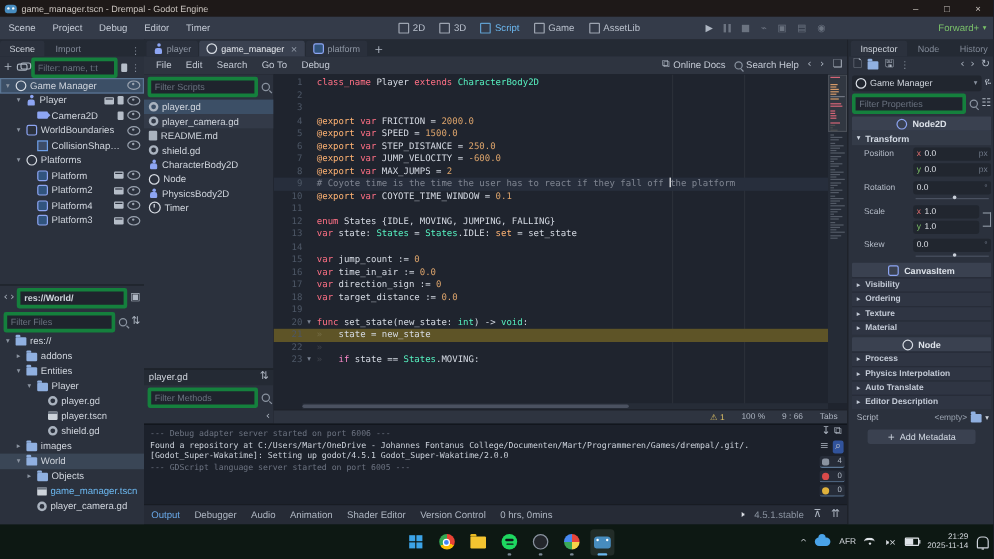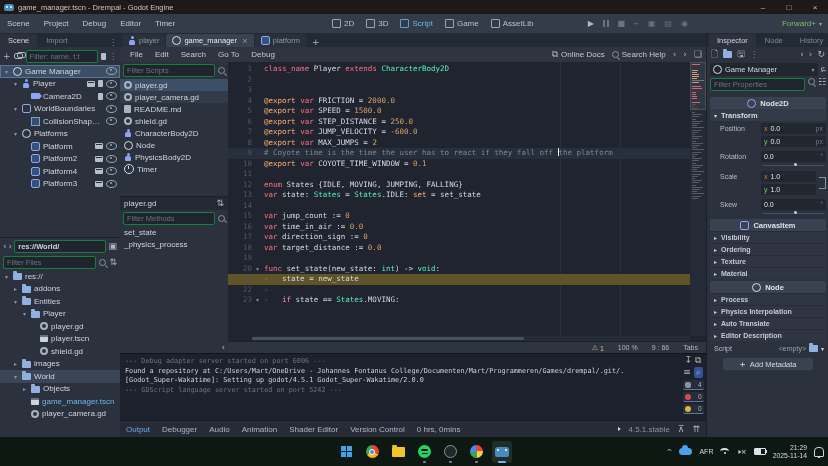--- a/index.html
+++ b/index.html
@@ -2,21 +2,21 @@
 <html><head>
 <meta charset="utf-8">
 <style>
   html,body{margin:0;padding:0;background:#11151b;}
   #app{position:relative;width:828px;height:466px;overflow:hidden;background:#2b313d;
        font-family:"Liberation Sans",sans-serif;color:#cfd4dc;font-size:8px;
        -webkit-font-smoothing:antialiased;}
   .abs{position:absolute;}
   .flex{display:flex;align-items:center;}
   .uic{font-family:"DejaVu Sans",sans-serif;}
-  input{background:#1f242d;border:1px solid #15803d;border-radius:2px;color:#cfd4dc;
+  input{background:#1f242d;border:3px solid #15803d;border-radius:2px;color:#cfd4dc;
         font-family:"Liberation Sans",sans-serif;font-size:7.5px;height:11px;padding:0 3px;outline:none;}
   input::placeholder{color:#6b7380;}
   
   #titlebar{left:0;top:0;width:828px;height:14px;background:#1e1918;display:flex;align-items:center;}
   #titlebar .t{font-size:7.5px;color:#cac4bf;margin-left:4px;}
   .godot-logo{width:10px;height:7px;background:#478cbf;border-radius:3px 3px 2px 2px;position:relative;flex:none;}
   .godot-logo::before,.godot-logo::after{content:"";position:absolute;top:2px;width:2px;height:2px;border-radius:50%;background:#fff;}
   .godot-logo::before{left:2px}.godot-logo::after{right:2px}
   .winbtn{width:26px;height:14px;display:flex;align-items:center;justify-content:center;color:#c8c2bd;font-size:8px;}
   
@@ -135,21 +135,21 @@
   #bottom-bar{position:absolute;left:0;top:387px;width:586px;height:17px;background:#262b36;border-top:1px solid #181c23;display:flex;align-items:center;padding:0 6px;box-sizing:border-box;gap:12px;}
   .bb-tab{color:#aeb6c2;} .bb-tab.active{color:#6aa9e8;}
   #bottom-bar .right{margin-left:auto;display:flex;align-items:center;gap:8px;color:#8a93a0;}
   
   #inspector{left:706px;top:33px;width:122px;height:404px;background:#2b313d;border-left:1px solid #1c2027;}
   #insp-tabs{height:14px;background:#242a34;display:flex;align-items:flex-end;padding-left:2px;}
   #insp-toolbar{height:14px;display:flex;align-items:center;gap:5px;padding:0 4px;}
   #insp-toolbar .right{margin-left:auto;display:flex;gap:5px;align-items:center;}
   #node-row{display:flex;align-items:center;gap:3px;margin:2px 3px;}
   #node-box{flex:1;display:flex;align-items:center;gap:3px;background:#21262f;border-radius:2px;height:13px;padding:0 3px;}
-  #prop-filter{display:flex;gap:3px;margin:1px 3px;}
+  #prop-filter{display:flex;align-items:center;gap:3px;margin:1px 3px;}
   #prop-filter input{flex:1;min-width:10px;width:40px;}
   #insp-content{position:absolute;left:3px;right:3px;top:62px;bottom:2px;overflow:hidden;}
   .icat{height:12px;background:#3a4150;display:flex;align-items:center;justify-content:center;gap:4px;font-weight:bold;font-size:7.5px;color:#dde2e9;margin-top:2px;border-radius:1px;}
   .isec{height:12px;background:#343b48;display:flex;align-items:center;gap:4px;font-weight:bold;font-size:7.5px;color:#d3dae4;padding-left:4px;}
   .ifold{height:11px;background:#2f3543;display:flex;align-items:center;gap:4px;font-size:7px;font-weight:bold;color:#c3cad6;padding-left:4px;border-top:1px solid #272c38;}
   .iprop{display:flex;padding:2px 0 2px 10px;gap:3px;}
   .iprop .plabel{width:38px;flex:none;color:#b6bdc9;font-size:7px;padding-top:2px;}
   .vcol{flex:1;display:flex;flex-direction:column;gap:2px;}
   .vbox{background:#21262f;border-radius:2px;height:11px;display:flex;align-items:center;padding:0 3px;font-size:7px;gap:3px;}
   .vx{color:#e06d6d;} .vy{color:#7fc768;} .vn{color:#e2e6ec;} .vsuf{color:#6e7787;margin-left:auto;}
@@ -530,28 +530,20 @@
           </div>
         </div>
       <div id="current-script">
         <span>player.gd</span>
         <span class="spacer"></span>
           <span class="tb-ic uic">⇅</span>
       </div>
       <div class="pad">
           <input placeholder="Filter Methods" style="">
           <span class="ic-search"></span>
-        </div>
-      <div id="method-list" style="flex:1">
-          <div class="slist-row">
-            <span class="lbl">set_state</span>
-          </div>
-          <div class="slist-row">
-            <span class="lbl">_physics_process</span>
-          </div>
         </div>
       <div style="text-align:right;padding:0 3px 1px 0"><span class="tb-ic uic">‹</span></div>
     </div>
 
     <div id="code">
       <div class="guide" style="left:332px"></div>
       <div class="guide" style="left:392px"></div>
       <div id="code-lines"><div class="cline"><span class="gut">1</span><span class="fold uic"></span><span><span class="ct-kw">class_name</span><span class="ct-txt"> Player </span><span class="ct-kw">extends</span><span class="ct-type"> CharacterBody2D</span></span></div><div class="cline"><span class="gut">2</span><span class="fold uic"></span><span></span></div><div class="cline"><span class="gut">3</span><span class="fold uic"></span><span></span></div><div class="cline"><span class="gut">4</span><span class="fold uic"></span><span><span class="ct-ann">@export</span><span class="ct-txt"> </span><span class="ct-kw">var</span><span class="ct-txt"> FRICTION = </span><span class="ct-num">2000.0</span></span></div><div class="cline"><span class="gut">5</span><span class="fold uic"></span><span><span class="ct-ann">@export</span><span class="ct-txt"> </span><span class="ct-kw">var</span><span class="ct-txt"> SPEED = </span><span class="ct-num">1500.0</span></span></div><div class="cline"><span class="gut">6</span><span class="fold uic"></span><span><span class="ct-ann">@export</span><span class="ct-txt"> </span><span class="ct-kw">var</span><span class="ct-txt"> STEP_DISTANCE = </span><span class="ct-num">250.0</span></span></div><div class="cline"><span class="gut">7</span><span class="fold uic"></span><span><span class="ct-ann">@export</span><span class="ct-txt"> </span><span class="ct-kw">var</span><span class="ct-txt"> JUMP_VELOCITY = </span><span class="ct-num">-600.0</span></span></div><div class="cline"><span class="gut">8</span><span class="fold uic"></span><span><span class="ct-ann">@export</span><span class="ct-txt"> </span><span class="ct-kw">var</span><span class="ct-txt"> MAX_JUMPS = </span><span class="ct-num">2</span></span></div><div class="cline cur-line"><span class="gut">9</span><span class="fold uic"></span><span><span class="ct-cmt"># Coyote time is the time the user has to react if they fall off </span><span class="caret"></span><span class="ct-cmt">the platform</span></span></div><div class="cline"><span class="gut">10</span><span class="fold uic"></span><span><span class="ct-ann">@export</span><span class="ct-txt"> </span><span class="ct-kw">var</span><span class="ct-txt"> COYOTE_TIME_WINDOW = </span><span class="ct-num">0.1</span></span></div><div class="cline"><span class="gut">11</span><span class="fold uic"></span><span></span></div><div class="cline"><span class="gut">12</span><span class="fold uic"></span><span><span class="ct-kw">enum</span><span class="ct-txt"> States {IDLE, MOVING, JUMPING, FALLING}</span></span></div><div class="cline"><span class="gut">13</span><span class="fold uic"></span><span><span class="ct-kw">var</span><span class="ct-txt"> state: </span><span class="ct-type">States</span><span class="ct-txt"> = </span><span class="ct-type">States</span><span class="ct-txt">.IDLE: </span><span class="ct-ann">set</span><span class="ct-txt"> = set_state</span></span></div><div class="cline"><span class="gut">14</span><span class="fold uic"></span><span></span></div><div class="cline"><span class="gut">15</span><span class="fold uic"></span><span><span class="ct-kw">var</span><span class="ct-txt"> jump_count := </span><span class="ct-num">0</span></span></div><div class="cline"><span class="gut">16</span><span class="fold uic"></span><span><span class="ct-kw">var</span><span class="ct-txt"> time_in_air := </span><span class="ct-num">0.0</span></span></div><div class="cline"><span class="gut">17</span><span class="fold uic"></span><span><span class="ct-kw">var</span><span class="ct-txt"> direction_sign := </span><span class="ct-num">0</span></span></div><div class="cline"><span class="gut">18</span><span class="fold uic"></span><span><span class="ct-kw">var</span><span class="ct-txt"> target_distance := </span><span class="ct-num">0.0</span></span></div><div class="cline"><span class="gut">19</span><span class="fold uic"></span><span></span></div><div class="cline"><span class="gut">20</span><span class="fold uic">▾</span><span><span class="ct-kw">func</span><span class="ct-txt"> set_state(new_state: </span><span class="ct-type">int</span><span class="ct-txt">) -&gt; </span><span class="ct-type">void</span><span class="ct-txt">:</span></span></div><div class="cline mark-line"><span class="gut">21</span><span class="fold uic"></span><span><span class="ct-tab">»   </span><span class="ct-txt">state = new_state</span></span></div><div class="cline"><span class="gut">22</span><span class="fold uic"></span><span><span class="ct-tab">»   </span></span></div><div class="cline"><span class="gut">23</span><span class="fold uic">▾</span><span><span class="ct-tab">»   </span><span class="ct-flow">if</span><span class="ct-txt"> state == </span><span class="ct-type">States</span><span class="ct-txt">.MOVING:</span></span></div></div>
       <div id="minimap">
           <div class="vp"></div>
@@ -628,21 +620,21 @@
         <span>9 : 66</span>
         <span>Tabs</span>
       </div>
     </div>
 
     <div id="output">
       <div id="output-log">
           <div class="olog dim">--- Debug adapter server started on port 6006 ---</div>
           <div class="olog">Found a repository at C:/Users/Mart/OneDrive - Johannes Fontanus College/Documenten/Mart/Programmeren/Games/drempal/.git/.</div>
           <div class="olog">[Godot_Super-Wakatime]: Setting up godot/4.5.1 Godot_Super-Wakatime/2.0.0</div>
-          <div class="olog dim">--- GDScript language server started on port 5242 ---</div>
+          <div class="olog dim">--- GDScript language server started on port 6005 ---</div>
         </div>
       <div id="output-side">
         <div class="oside-row">
           <span class="tb-ic uic">↧</span>
           <span class="tb-ic uic">⧉</span>
         </div>
         <div class="oside-row">
           <span class="tb-ic uic">≡</span>
           <span class="tb-ic uic" style="background:#31539b;border-radius:2px;padding:1px 2px">⌕</span>
         </div>

